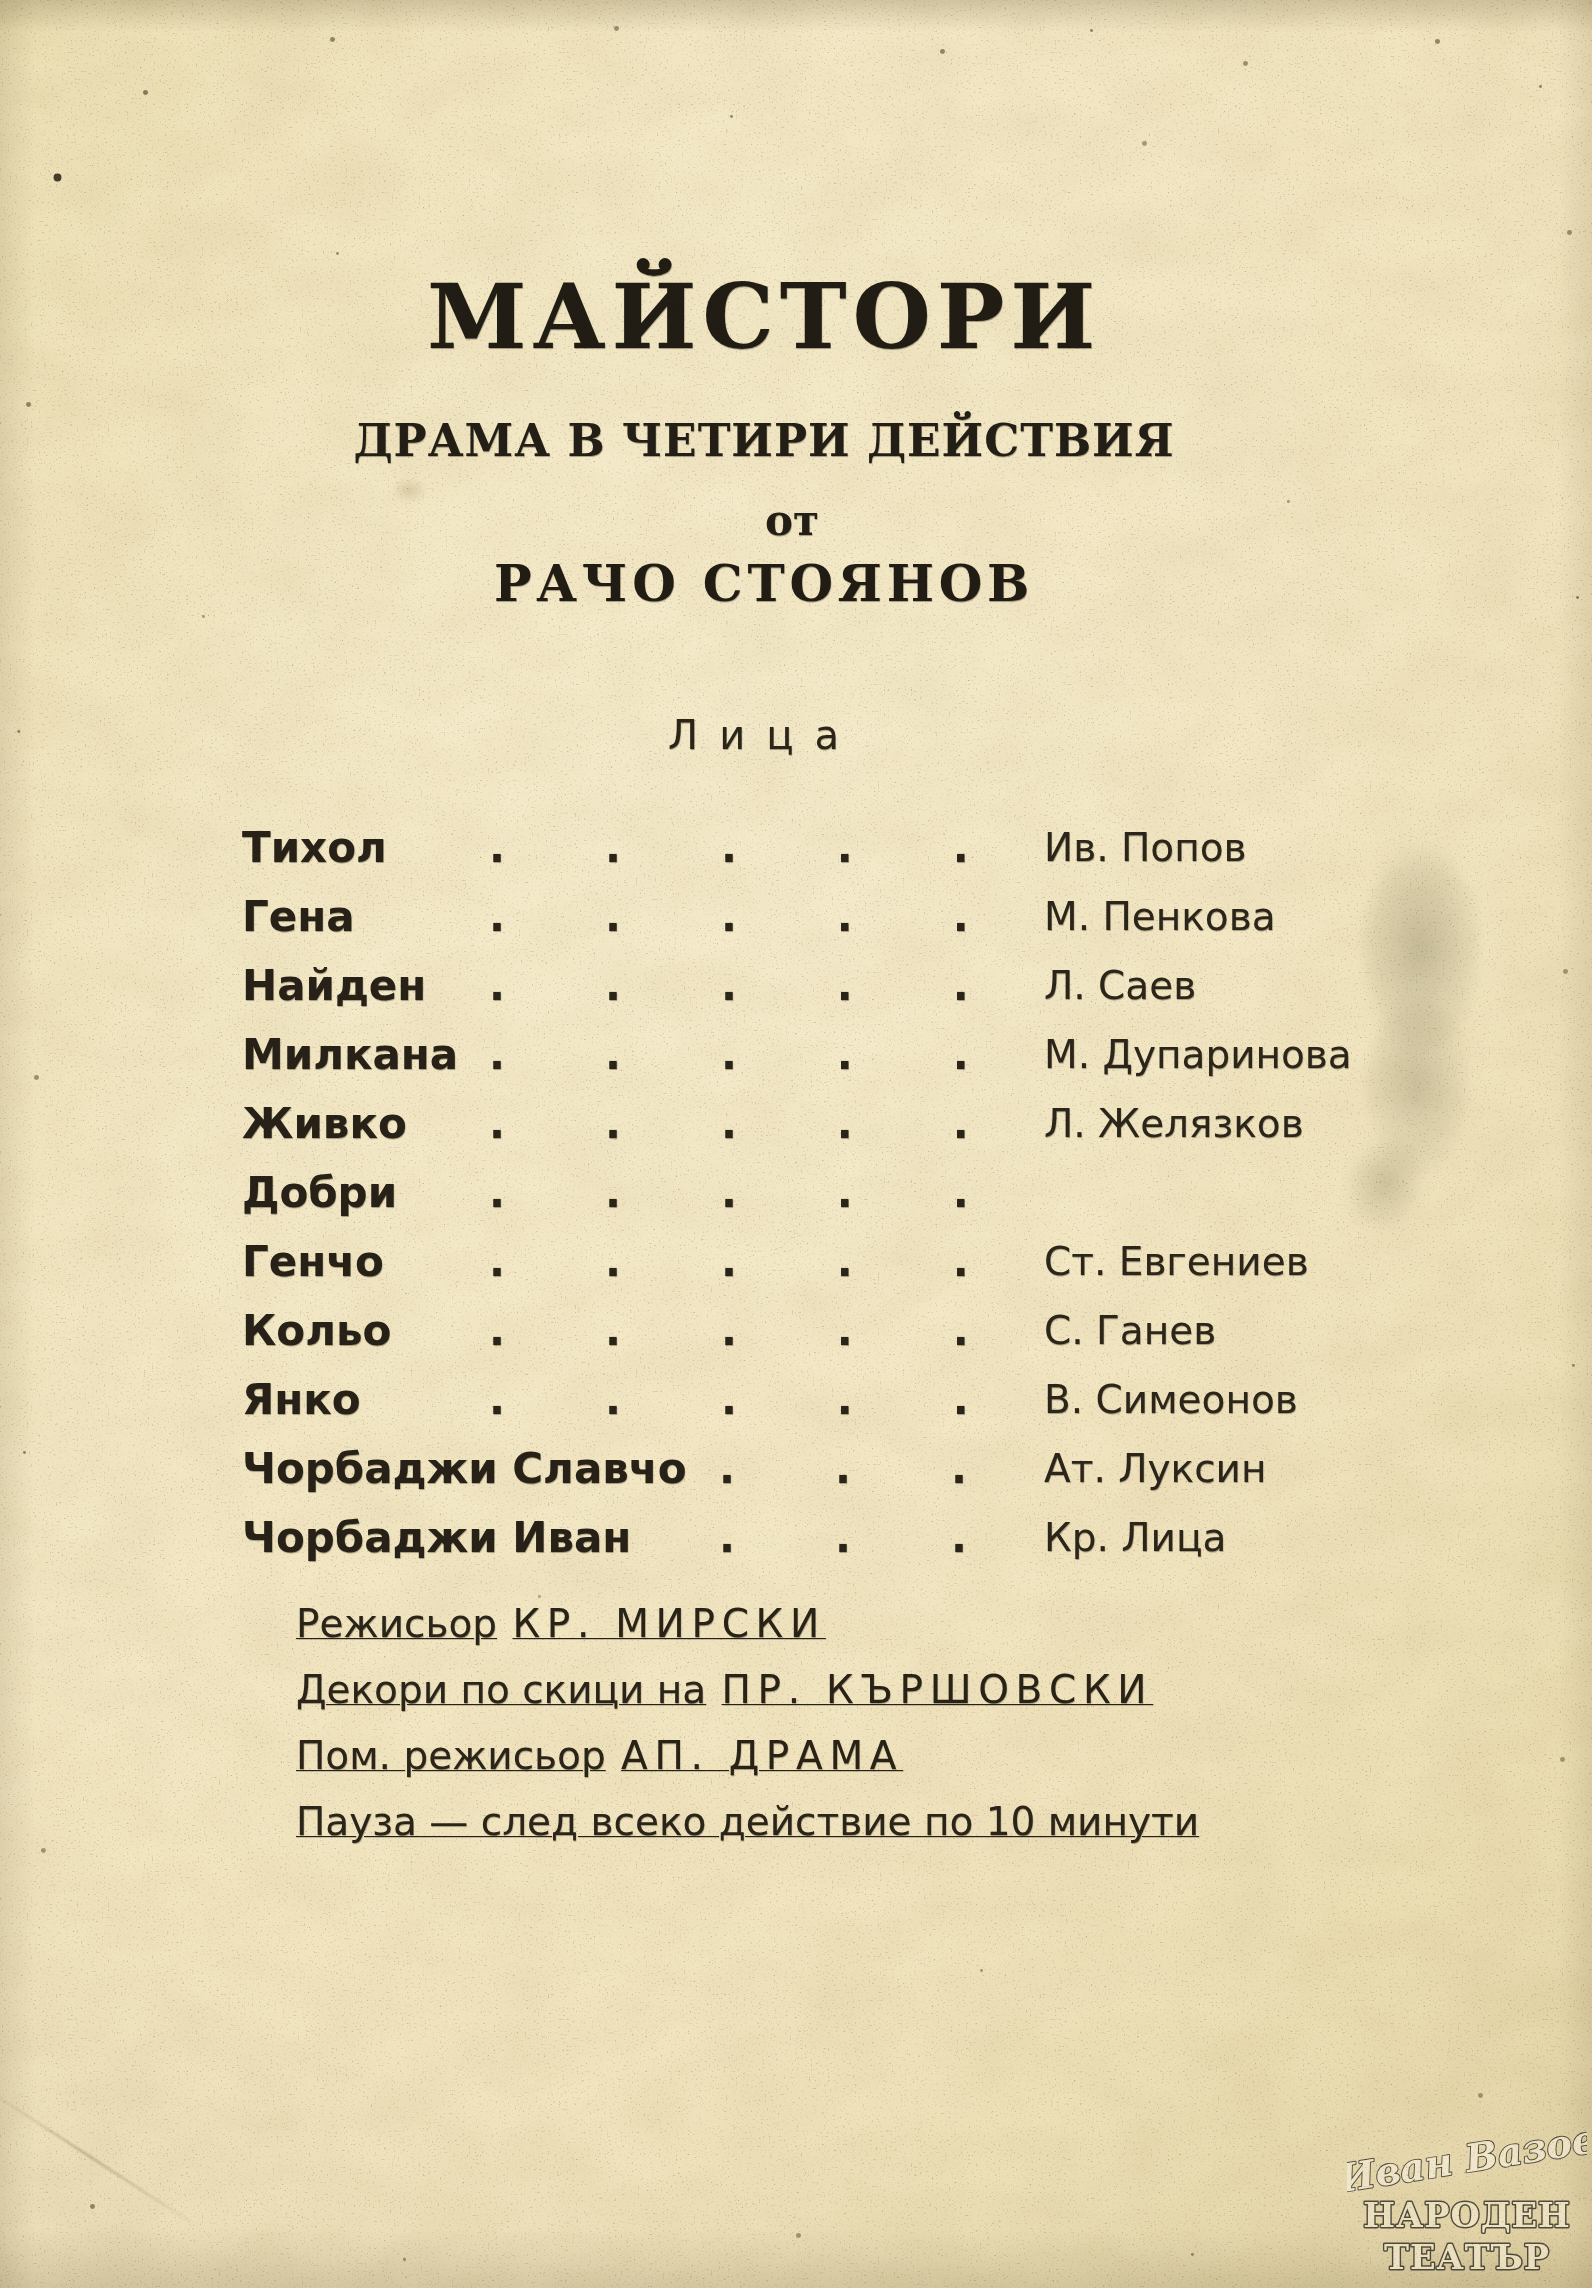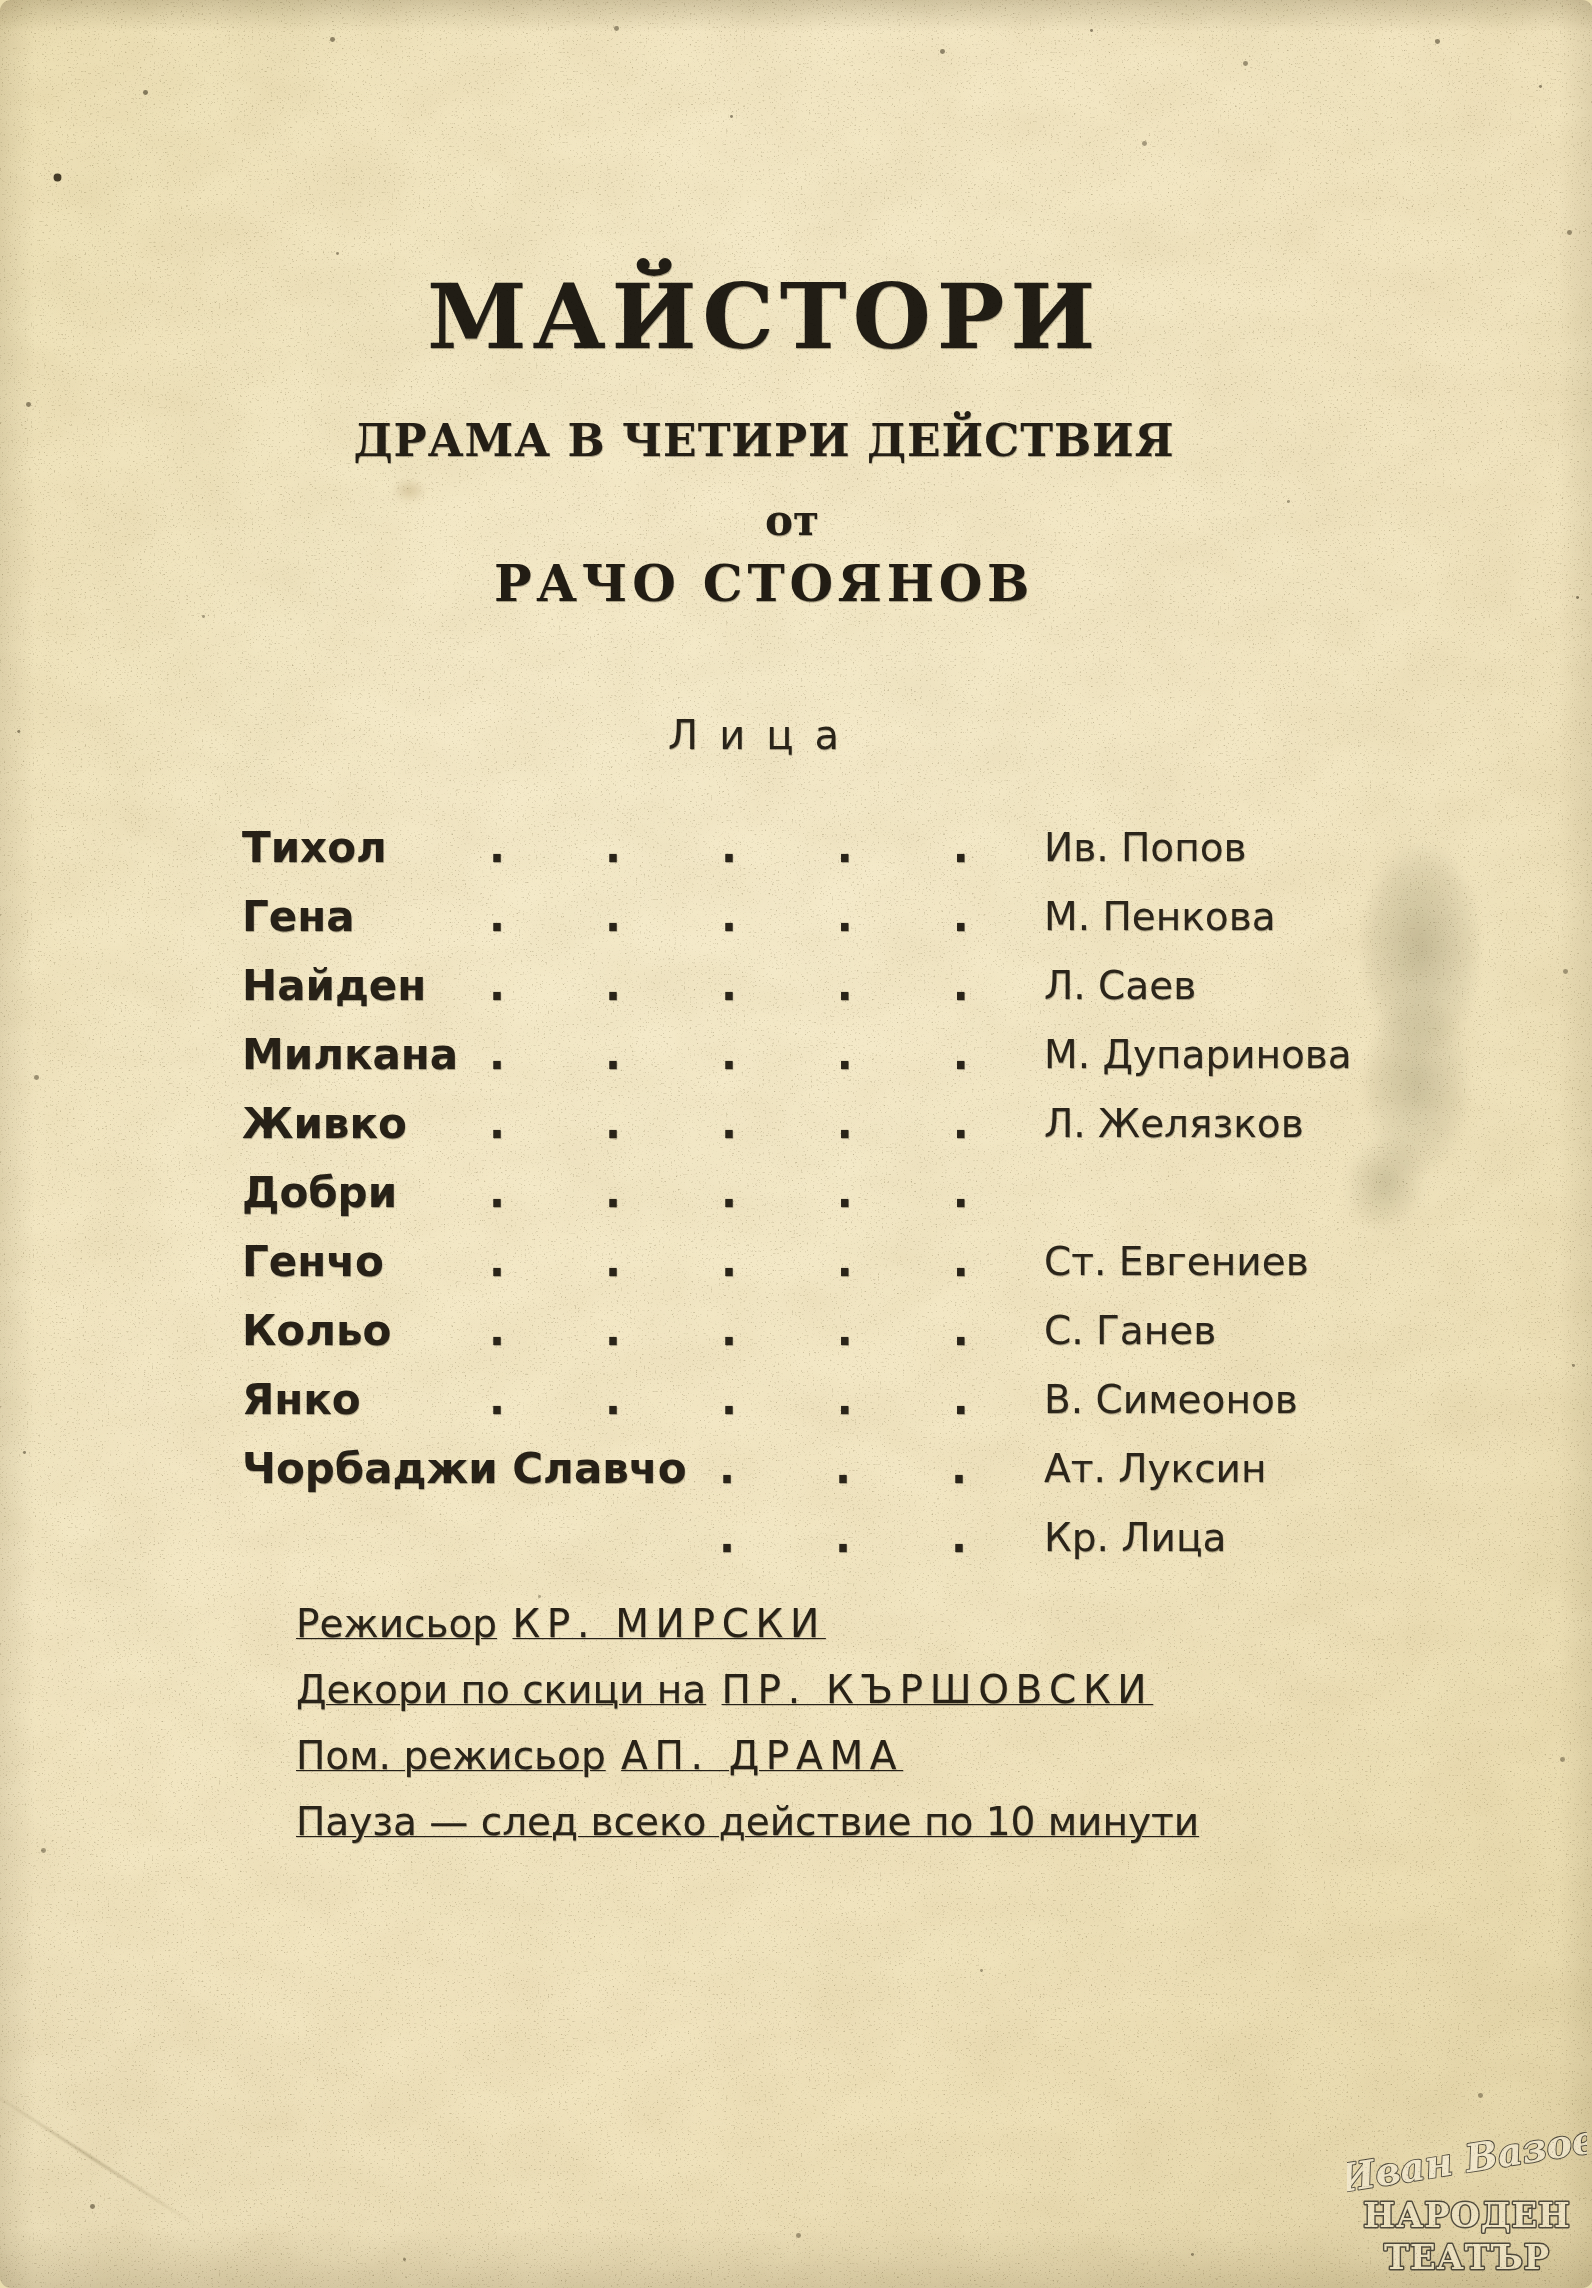--- a/index.html
+++ b/index.html
@@ -2,21 +2,20 @@
 <html><head>
 <meta charset="utf-8">
 <style>
   html,body{margin:0;padding:0;background:#e9dcae;}
   #page{
     position:relative; width:1593px; height:2288px; overflow:hidden;
     background:
       linear-gradient(115deg,#ecdfb4 0%,#f2e6c2 30%,#f0e3bd 62%,#e9dbae 100%);
     font-family:"DejaVu Sans", sans-serif;
     color:#262119;
-    border-radius:11px;
   }
   .vignette{
     position:absolute; inset:0; pointer-events:none;
     background:
       linear-gradient(180deg, rgba(82,66,30,.20), rgba(0,0,0,0) 1.4%),
       linear-gradient(0deg, rgba(82,66,30,.14), rgba(0,0,0,0) 2.6%),
       linear-gradient(90deg, rgba(82,66,30,.10), rgba(0,0,0,0) 2.2%),
       linear-gradient(270deg, rgba(82,66,30,.10), rgba(0,0,0,0) 2.2%),
       radial-gradient(ellipse 120% 95% at 50% 40%, rgba(255,252,238,.22), rgba(0,0,0,0) 55%, rgba(110,88,42,.10) 86%, rgba(96,76,36,.18) 100%);
   }
@@ -178,20 +177,21 @@
       <span class="cast-character ink">Янко</span>
       <span class="leader ink">.....</span>
       <span class="cast-actor ink">В. Симеонов</span>
     </div>
     <div class="cast-row short">
       <span class="cast-character ink">Чорбаджи Славчо</span>
       <span class="leader ink">...</span>
       <span class="cast-actor ink">Ат. Луксин</span>
     </div>
     <div class="cast-row short">
+      <span class="cast-character ink">Чорбаджи Иван</span>
       <span class="leader ink">...</span>
       <span class="cast-actor ink">Кр. Лица</span>
     </div>
   </div>
 
   <div class="credits">
     <div class="credit-line">
       <span class="credit-label ink">Режисьор</span><span class="credit-name ink">КР. МИРСКИ</span>
     </div>
     <div class="credit-line">

